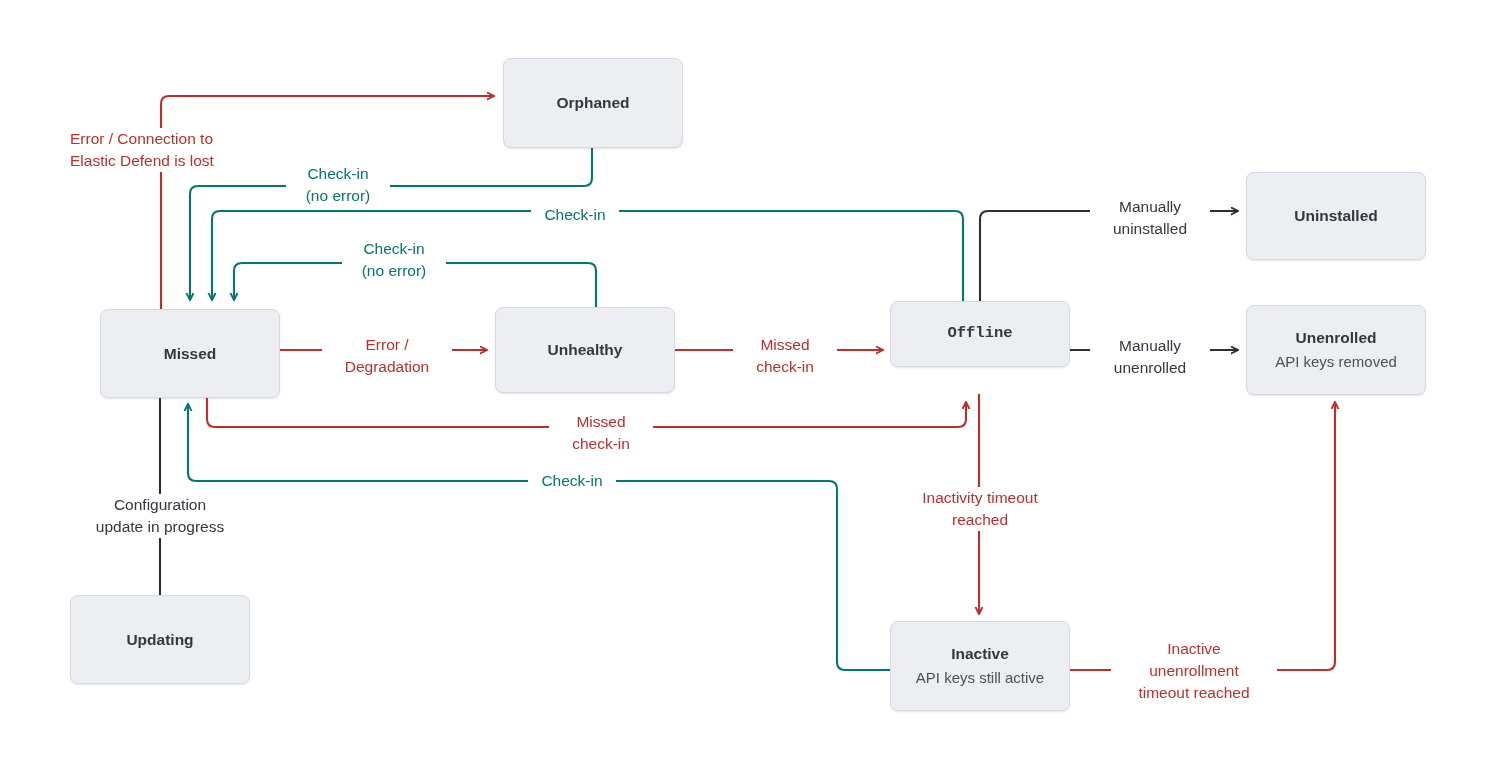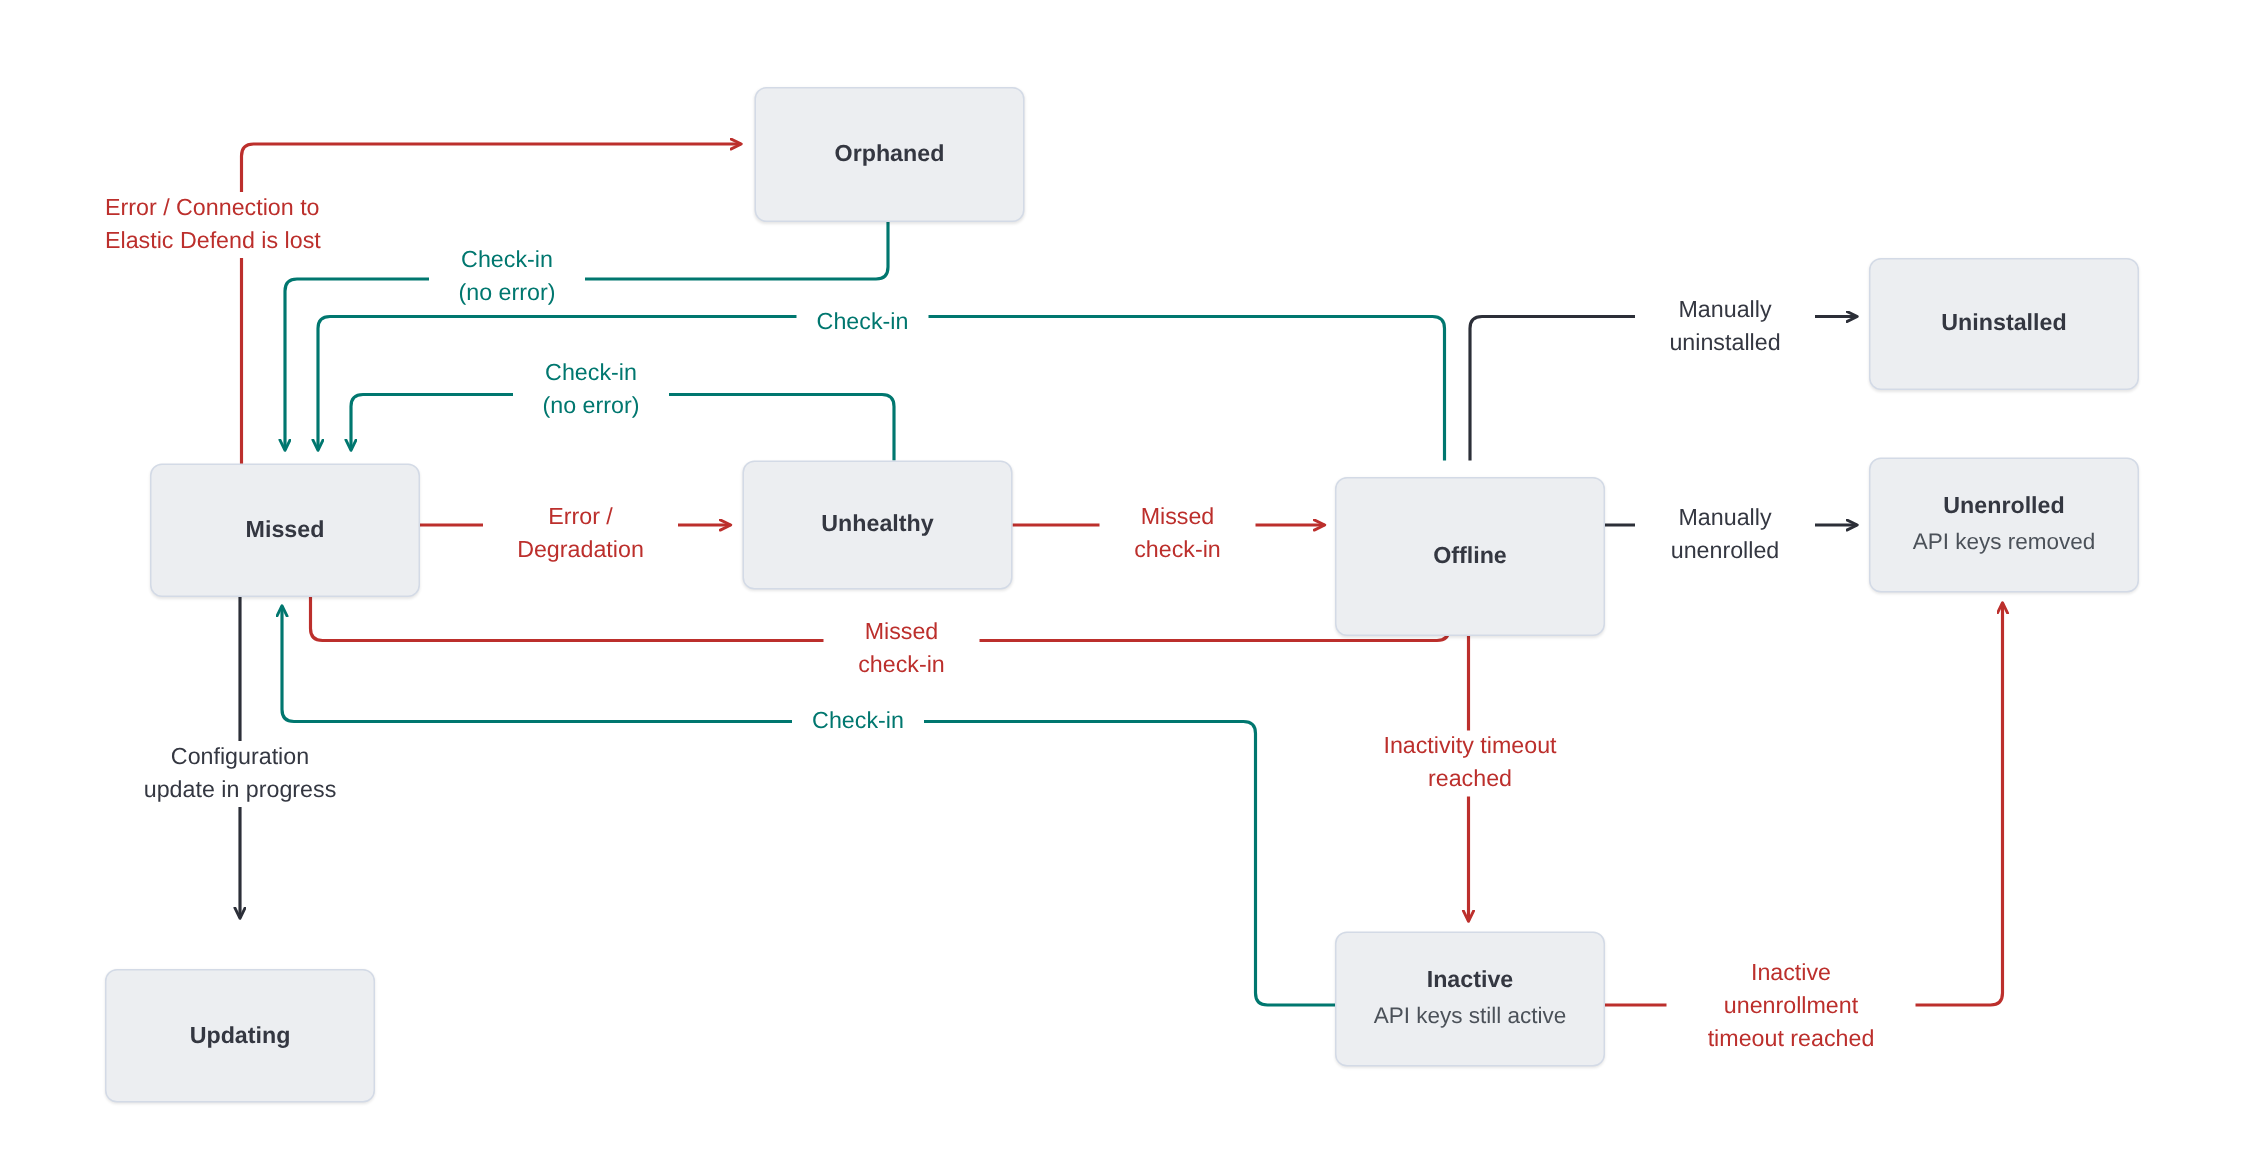--- a/index.html
+++ b/index.html
@@ -74,34 +74,34 @@
   </div>
 
   <div class="node" style="left:100px;top:309px;width:180px;height:89px;">
     <div class="ttl">Missed</div>
   </div>
 
   <div class="node" style="left:495px;top:307px;width:180px;height:86px;">
     <div class="ttl">Unhealthy</div>
   </div>
 
-  <div class="node" style="left:890px;top:318px;width:180px;height:106px;">
+  <div class="node" style="left:890px;top:301px;width:180px;height:66px;font-family:Liberation Mono, monospace;">
     <div class="ttl">Offline</div>
   </div>
 
   <div class="node" style="left:1246px;top:172px;width:180px;height:88px;">
     <div class="ttl">Uninstalled</div>
   </div>
 
   <div class="node" style="left:1246px;top:305px;width:180px;height:90px;">
     <div class="ttl">Unenrolled</div>
     <div class="sub">API keys removed</div>
   </div>
 
-  <div class="node" style="left:70px;top:646px;width:180px;height:89px;">
+  <div class="node" style="left:70px;top:595px;width:180px;height:89px;">
     <div class="ttl">Updating</div>
   </div>
 
   <div class="node" style="left:890px;top:621px;width:180px;height:90px;">
     <div class="ttl">Inactive</div>
     <div class="sub">API keys still active</div>
   </div>
 
   <div class="lbl red" style="left:64px;top:128px;width:200px;text-align:left;">Error / Connection to
 Elastic Defend is lost</div>

